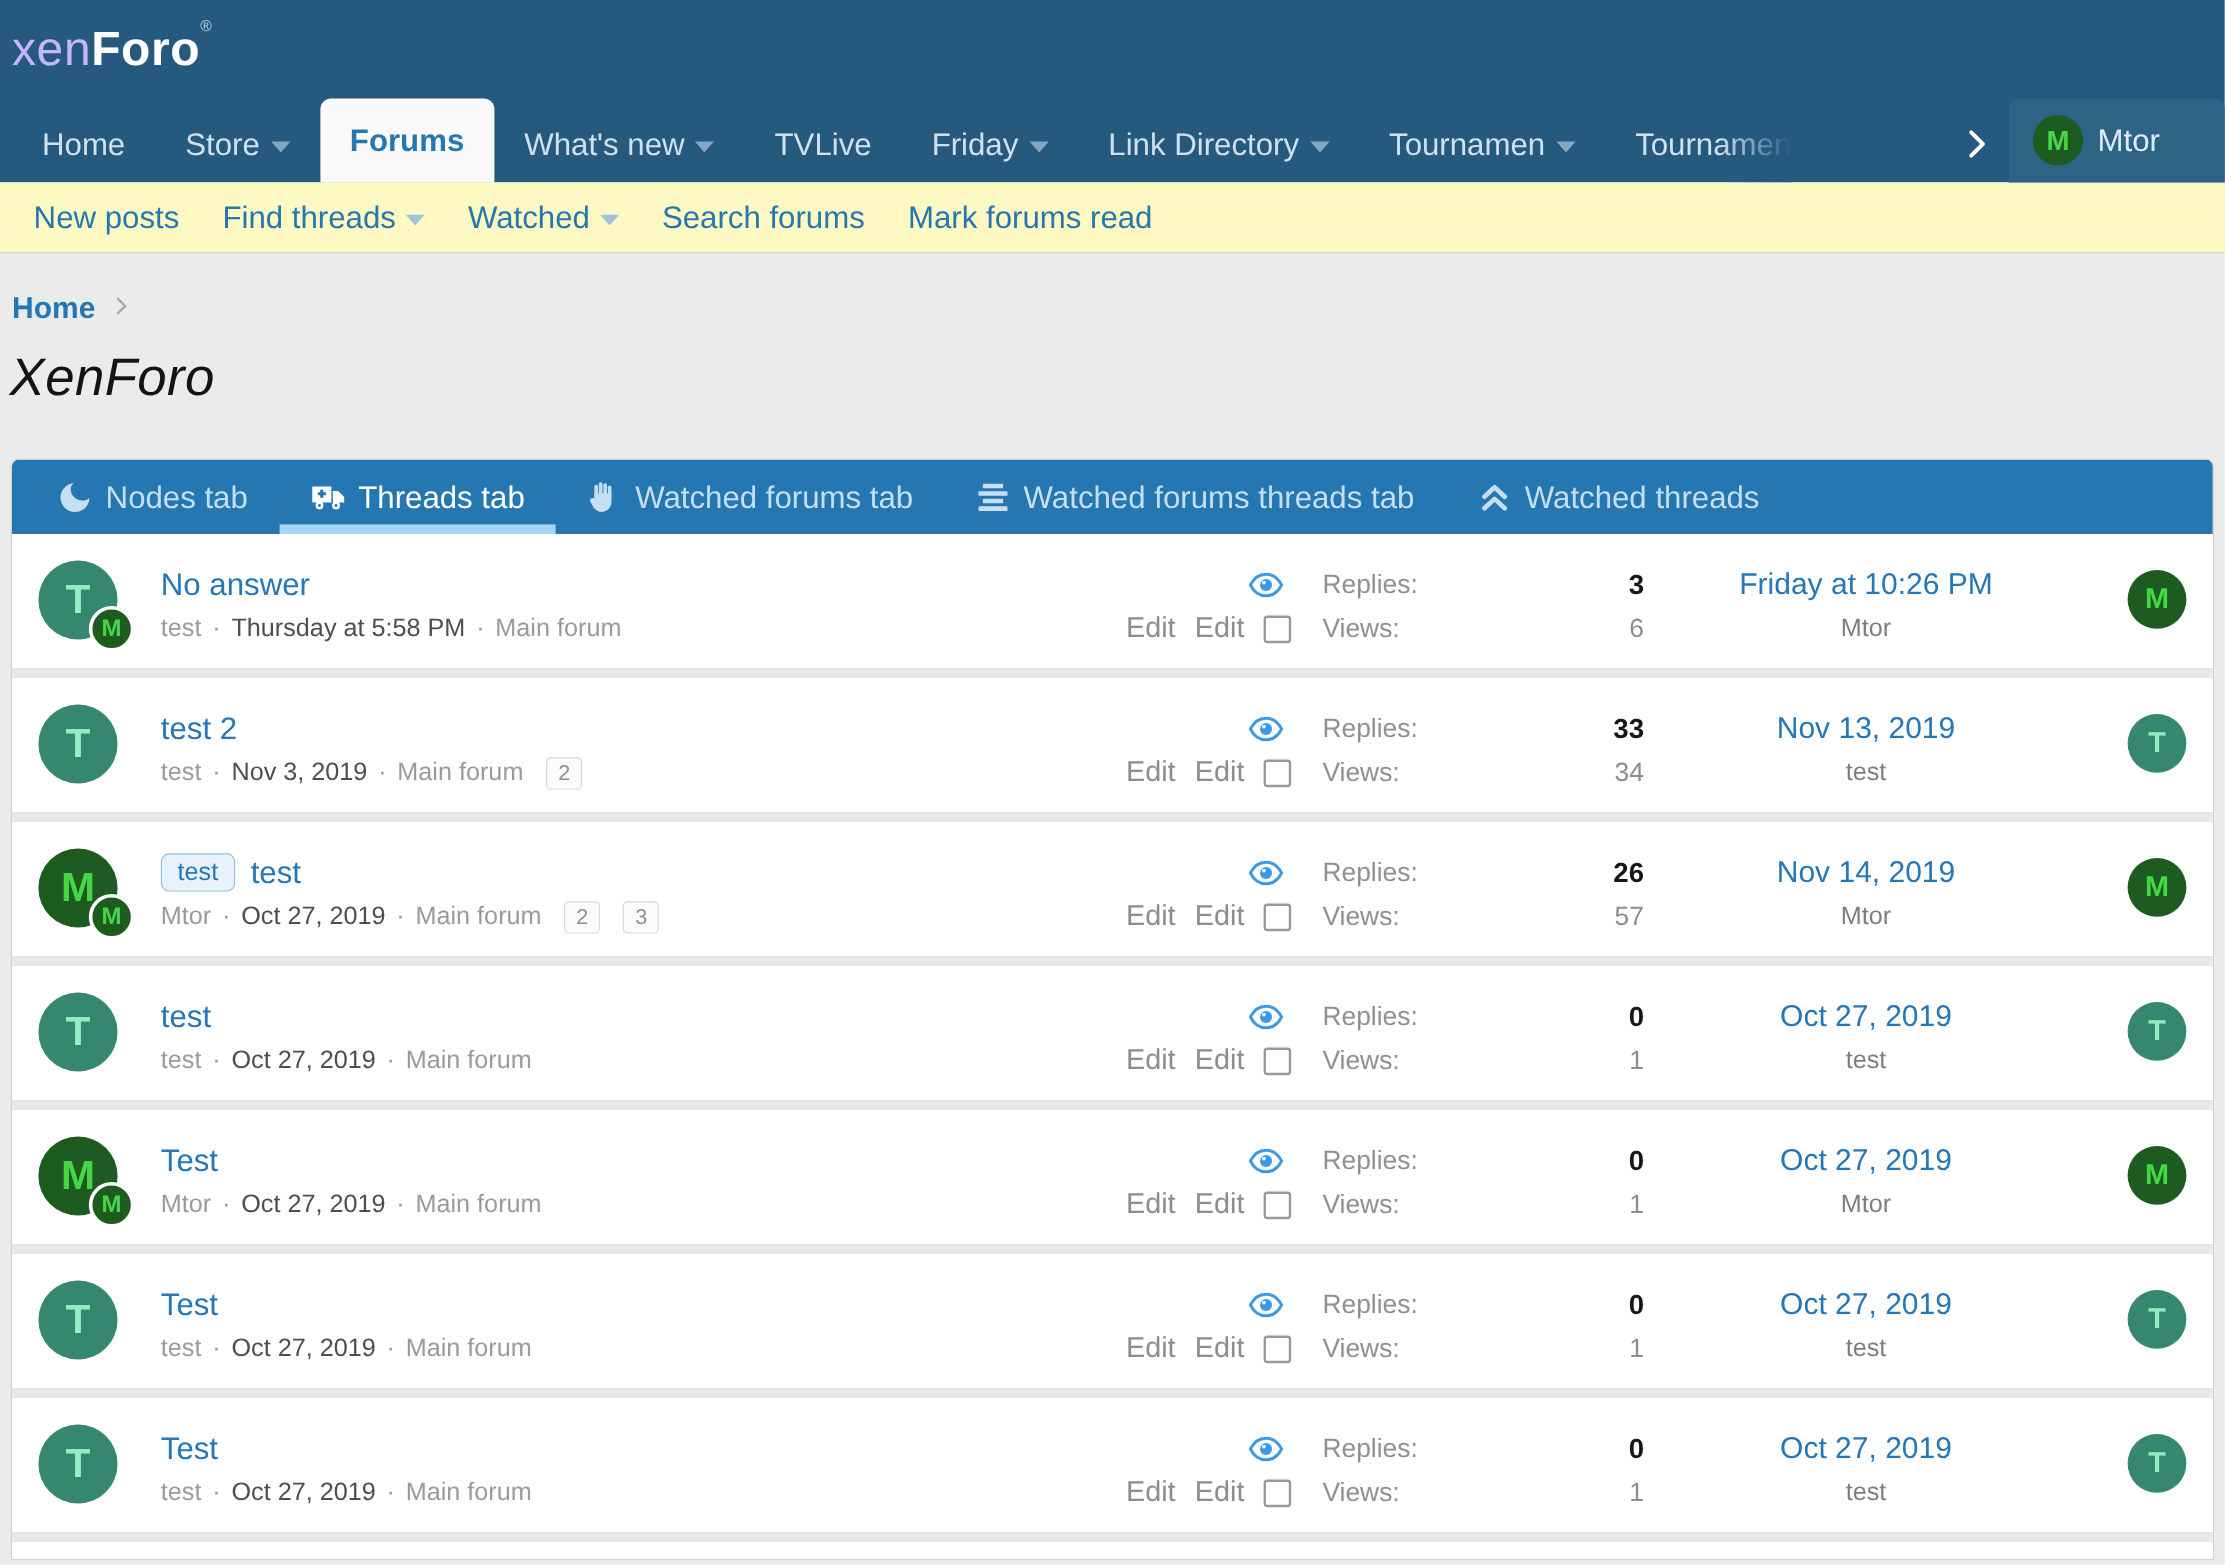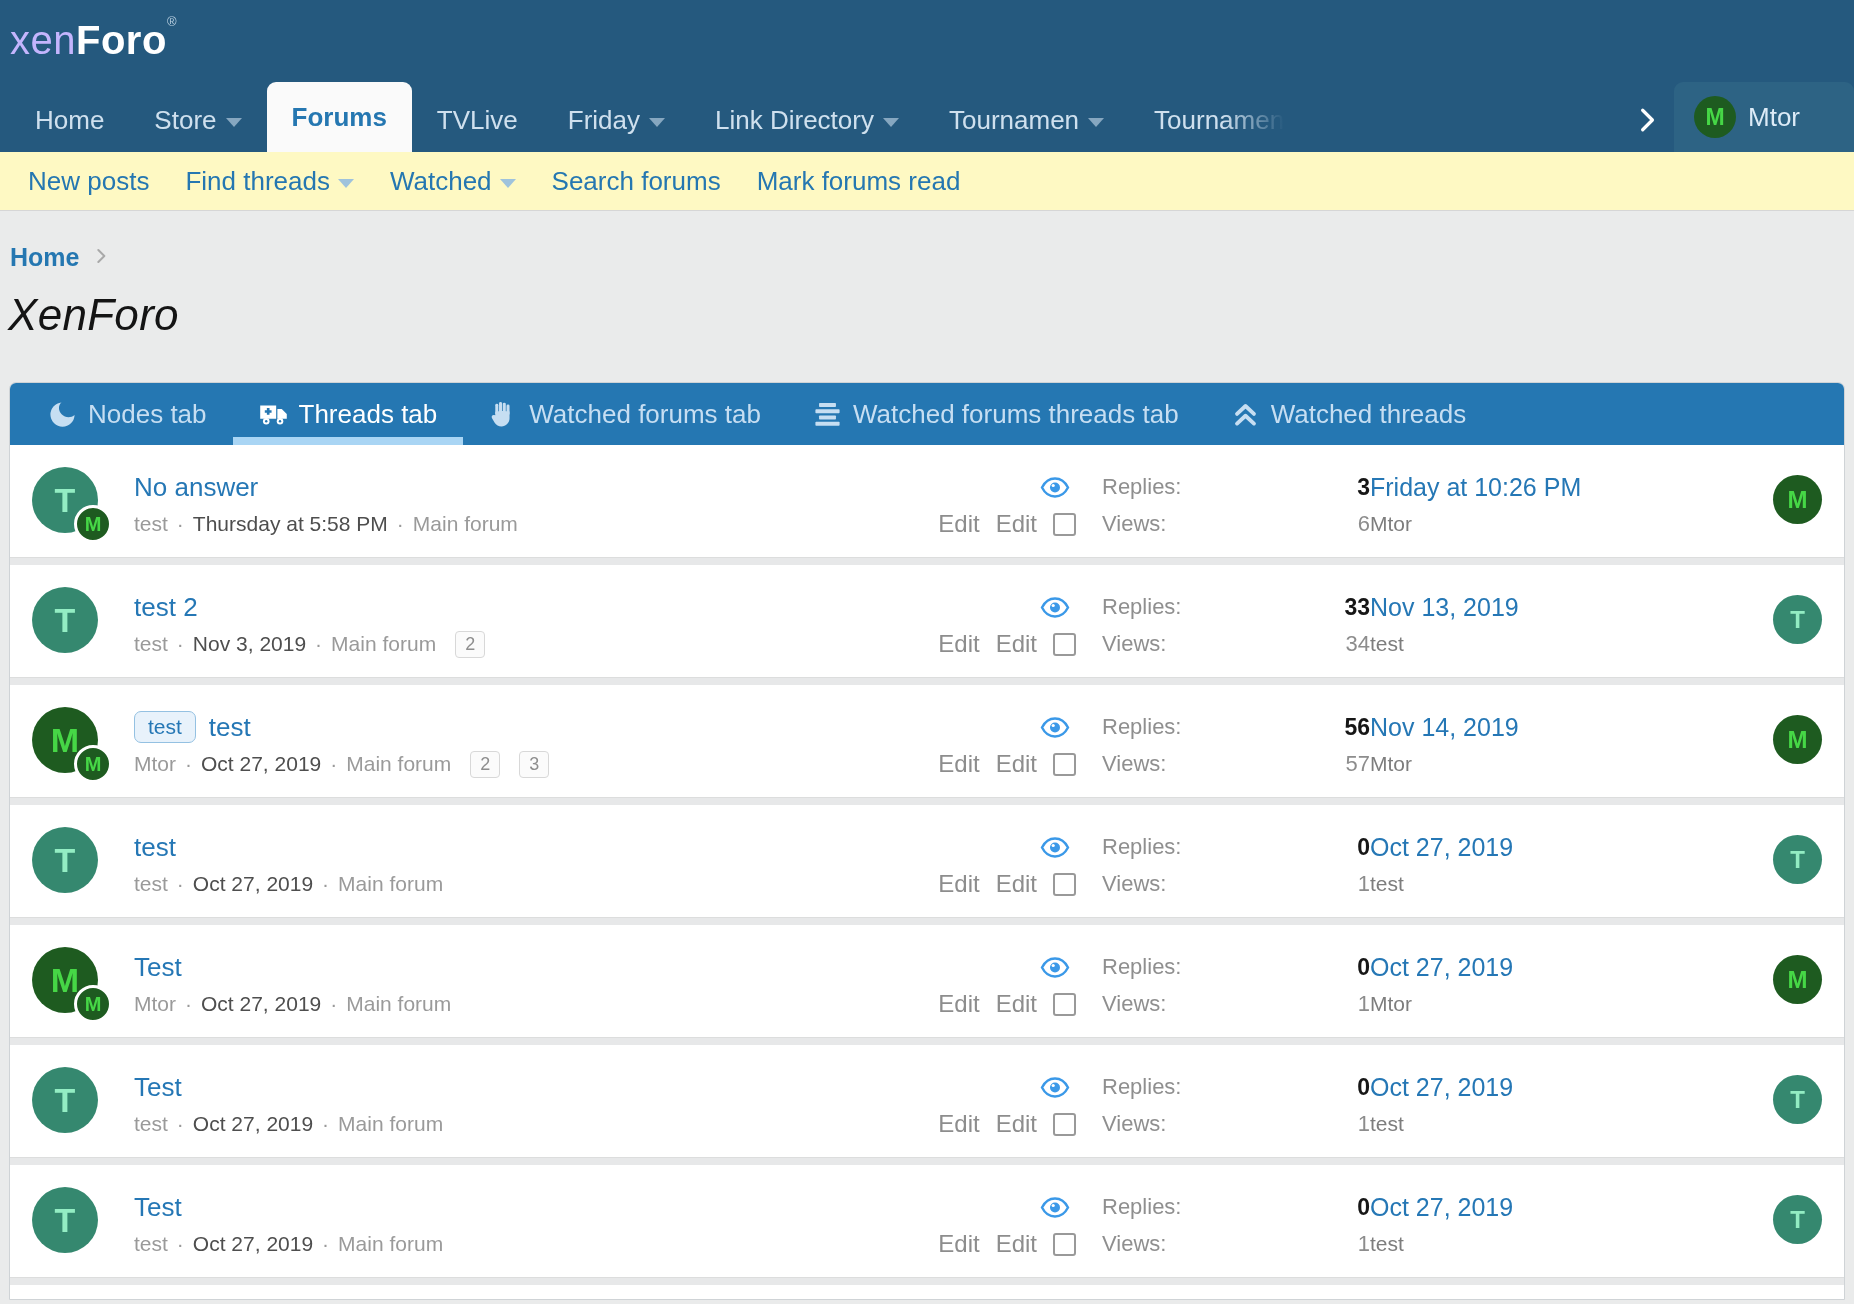--- a/index.html
+++ b/index.html
@@ -97,21 +97,21 @@
   .checkbox { width:23px; height:23px; border:2px solid #999; border-radius:3px; background:#fff; }
 
   .row-stats { width:268px; flex:none; display:flex; margin-left:26px; }
   .row-stats .labels { flex:1; }
   .row-stats .labels div { font-size:22px; color:#8f8f8f; }
   .row-stats .values { width:100px; text-align:right; }
   .row-stats .values .l1, .row-stats .values .l2 { justify-content:flex-end; }
   .val-replies { font-size:23px; color:#161616; font-weight:600; }
   .val-views { font-size:22px; color:#8d8d8d; }
 
-  .row-latest { width:370px; flex:none; display:flex; flex-direction:column; align-items:flex-start; }
+  .row-latest { width:370px; flex:none; display:flex; flex-direction:column; align-items:center; }
   .last-date { font-size:25px; color:#2577B5; }
   .last-user { font-size:21px; color:#7d7d7d; }
 
   .row-avatar { width:82px; flex:none; display:flex; justify-content:flex-end; }
   .row-avatar .av { width:49px; height:49px; font-size:24px; margin-top:8px; }
 
   .sliver { height:14px; background:#fff; }
 </style>
 </head>
 <body>
@@ -124,20 +124,24 @@
 
     <a class="nav-item">
         <span>Home</span>
       </a>
       <a class="nav-item">
         <span>Store</span>
         <span class="caret"></span>
       </a>
       <a class="nav-item active">
         <span>Forums</span>
+      </a>
+      <a class="nav-item">
+        <span>What's new</span>
+        <span class="caret"></span>
       </a>
       <a class="nav-item">
         <span>TVLive</span>
       </a>
       <a class="nav-item">
         <span>Friday</span>
         <span class="caret"></span>
       </a>
       <a class="nav-item">
         <span>Link Directory</span>
@@ -421,21 +425,21 @@
           <div class="labels">
             <div class="l1">
               <span>Replies:</span>
             </div>
             <div class="l2">
               <span>Views:</span>
             </div>
           </div>
           <div class="values">
             <div class="l1">
-              <span class="val-replies">56</span>
+              <span class="val-replies">26</span>
             </div>
             <div class="l2">
               <span class="val-views">57</span>
             </div>
           </div>
         </div>
         <div class="row-latest">
           <div class="l1">
             <a class="last-date">Nov 14, 2019</a>
           </div>

